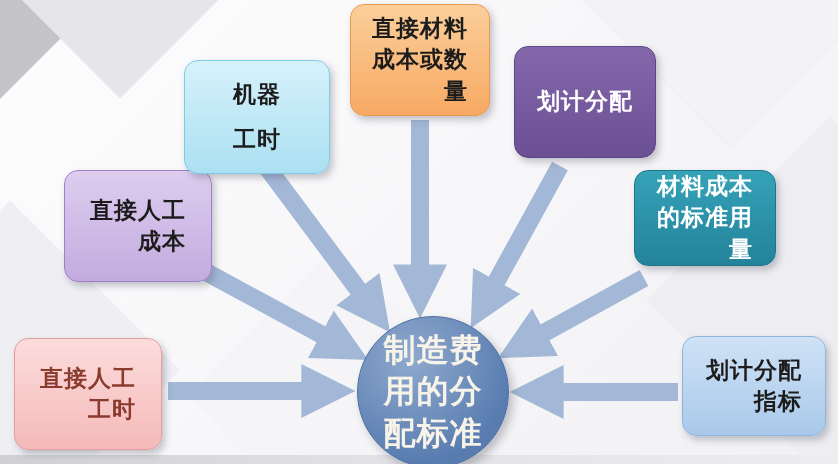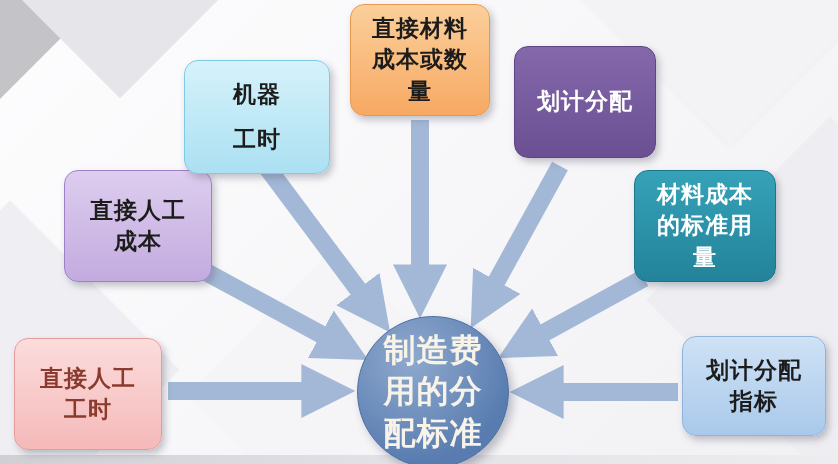--- a/index.html
+++ b/index.html
@@ -34,21 +34,21 @@
     z-index: 1;
     pointer-events: none;
   }
   
   .node {
     position: absolute;
     border-radius: 14px;
     display: flex;
     align-items: center;
     justify-content: center;
-    text-align: center;
+    text-align: right;
     box-shadow: 3px 4px 7px rgba(90, 90, 110, 0.35);
     z-index: 3;
   }
   .node-label {
     white-space: pre-line;
     font-weight: bold;
     font-size: 23px;
     line-height: 1.35;
     letter-spacing: 1px;
   }
@@ -62,21 +62,21 @@
            border: 1px solid #9f7fc7; color: #1c1c1c; }
   .n-mh  { left: 184px; top: 44px;  width: 146px; height: 114px;
            background: linear-gradient(180deg, #d6f2fb, #abe0f2);
            border: 1px solid #7fcbe3; color: #1c1c1c; margin-top: 16px; }
   .n-dm  { left: 350px; top: 4px;   width: 140px; height: 112px;
            background: linear-gradient(180deg, #fbcf9a, #f7a963);
            border: 1px solid #e69a50; color: #1c1c1c; }
   .n-dc  { left: 514px; top: 46px;  width: 142px; height: 112px;
            background: linear-gradient(180deg, #8468ab, #6a4f93);
            border: 1px solid #5e4585; color: #ffffff; }
-  .n-ms  { left: 634px; top: 170px; width: 142px; height: 112px;
+  .n-ms  { left: 634px; top: 170px; width: 142px; height: 96px;
            background: linear-gradient(180deg, #35a2b8, #23839a);
            border: 1px solid #1e758a; color: #ffffff; }
   .n-ai  { left: 682px; top: 336px; width: 144px; height: 100px;
            background: linear-gradient(180deg, #cfe2f6, #a9c9ea);
            border: 1px solid #8fb4dc; color: #1c1c1c; }
 
   .center-circle {
     position: absolute;
     left: 357px; top: 316px;
     width: 152px; height: 152px;

